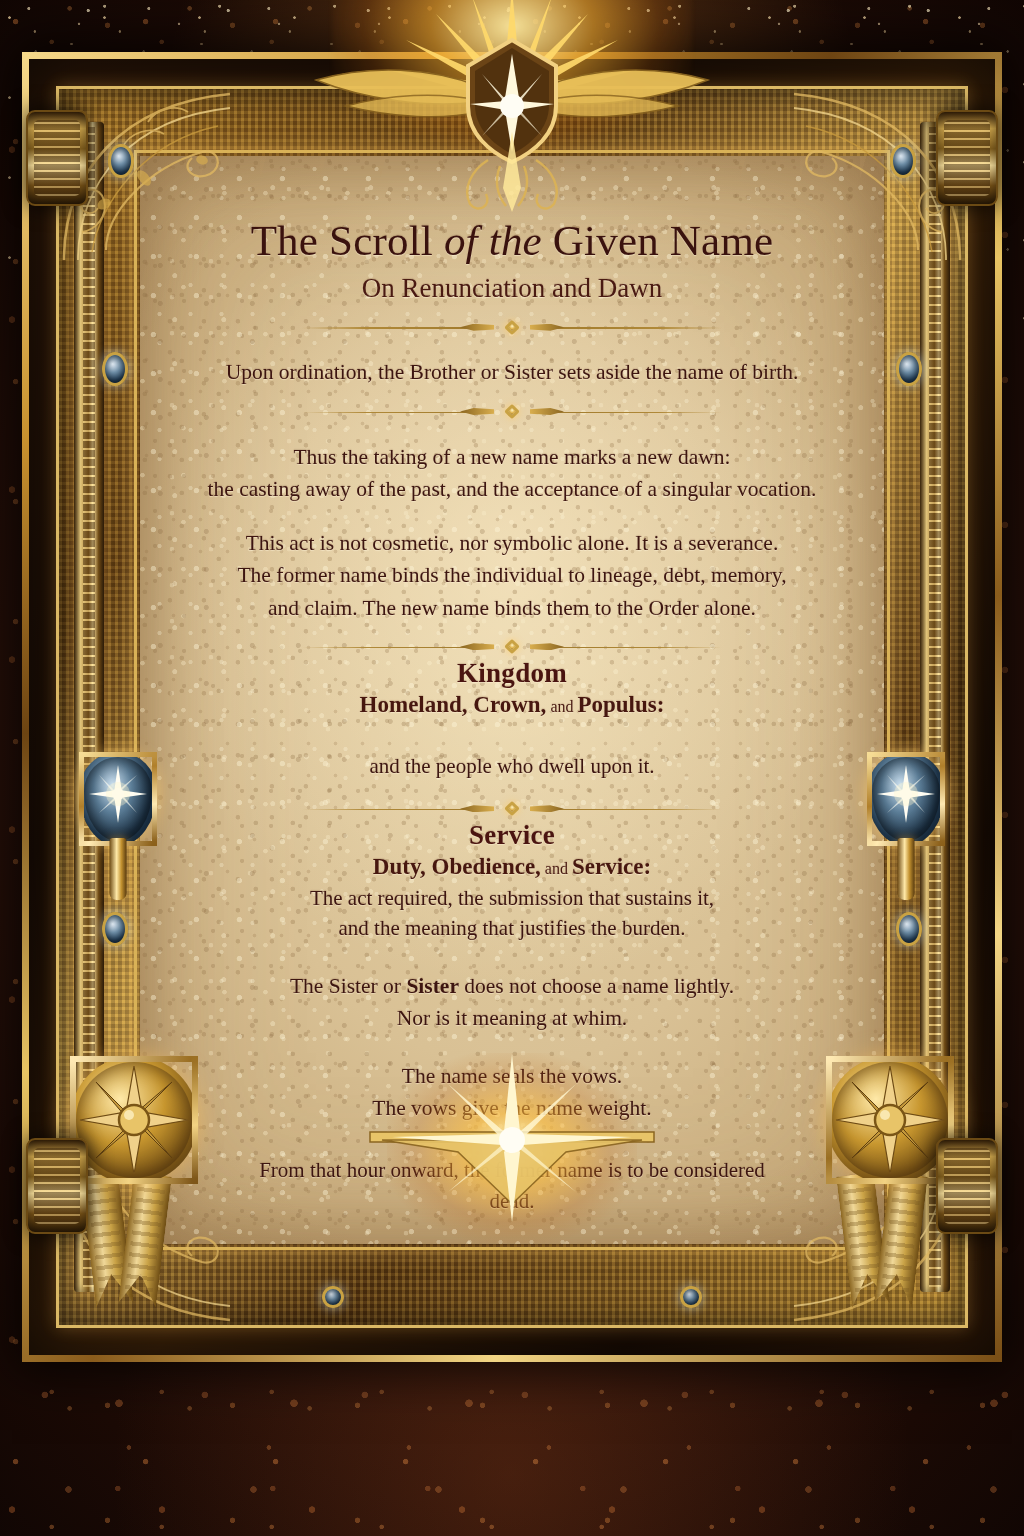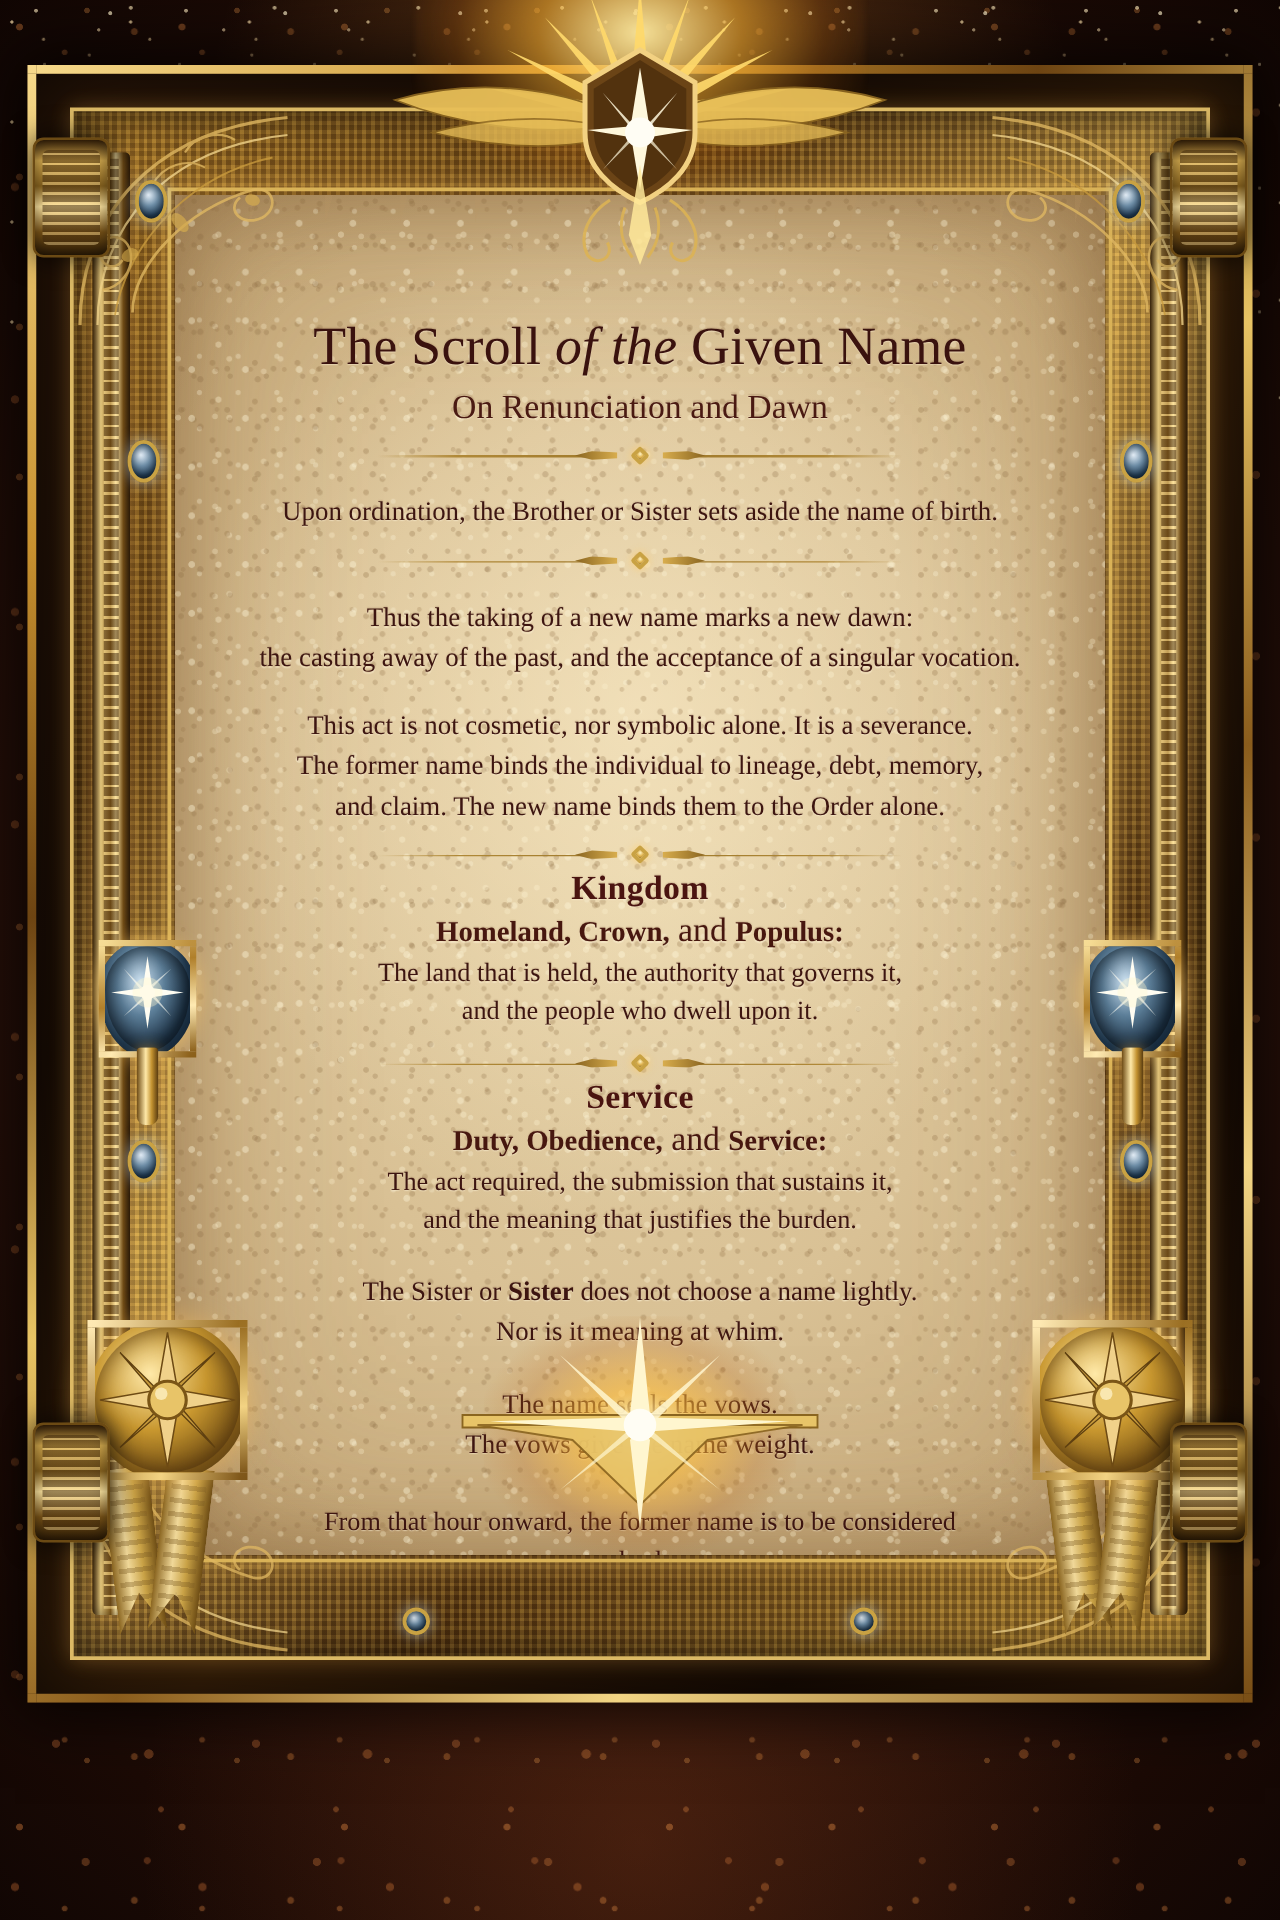--- a/index.html
+++ b/index.html
@@ -126,21 +126,21 @@
     content:""; position:absolute; inset:0;
     background:
       linear-gradient(105deg, rgba(185,150,100,.22) 0 6px, transparent 6px 14px),
       radial-gradient(ellipse 120% 100% at 50% 50%, transparent 52%, rgba(120,88,48,.35) 88%);
     background-size:60px 100%, 100% 100%;
   }
 
   
   .content{
     position:absolute; inset:0; z-index:5;
-    padding:99px 34px 40px;
+    padding:62px 34px 40px;
     text-align:center;
     color:#3d1510;
     text-shadow:0 1px 1px rgba(255,246,220,.5), 0 -1px 1px rgba(90,50,25,.18);
   }
   .title{
     font-size:43px; line-height:1.08; font-weight:400;
     letter-spacing:.2px; color:#3a120e;
   }
   .title i{ font-style:italic; }
   .subtitle{
@@ -176,21 +176,21 @@
     font-size:21.5px; line-height:1.5; margin-top:22px; color:#3d1510;
   }
   .section-head{
     font-size:27px; font-weight:700; margin-top:4px; color:#4a1410;
     letter-spacing:.3px;
   }
   .section-sub{
     font-size:23px; margin-top:3px; color:#47170f;
   }
   .section-sub b{ font-weight:700; }
-  .section-sub span{ font-weight:400; font-size:27px;margin-top:28px; }
+  .section-sub span{ font-weight:400; font-size:16px;margin-top:28px; }
   .section-body{
     font-size:21px; line-height:1.45; margin-top:3px; color:#3d1510;
   }
   .closing{ font-size:21.5px; line-height:1.5; margin-top:26px; }
   .final{ font-size:21px; line-height:1.5; margin-top:30px; }
 
   
   .crest{
     position:absolute; left:50%; top:-34px; transform:translateX(-50%);
     width:420px; height:230px; z-index:9; pointer-events:none;
@@ -402,21 +402,21 @@
         <span class="line l"></span>
           <span class="line r"></span>
         <span class="tip l"></span>
           <span class="tip r"></span>
         <span class="gem"></span>
       </div>
 
       <h3 class="section-head">Kingdom</h3>
       <p class="section-sub"><b>Homeland, Crown,</b><span> and </span><b>Populus:</b></p>
       <p class="section-body">
-        <span>The land that is held, the authority that governs it,</span><br>
+        <br>
         <span>and the people who dwell upon it.</span>
       </p>
 
       <div class="rule" style="margin-top:20px;">
         <span class="line l"></span>
           <span class="line r"></span>
         <span class="tip l"></span>
           <span class="tip r"></span>
         <span class="gem"></span>
       </div>

